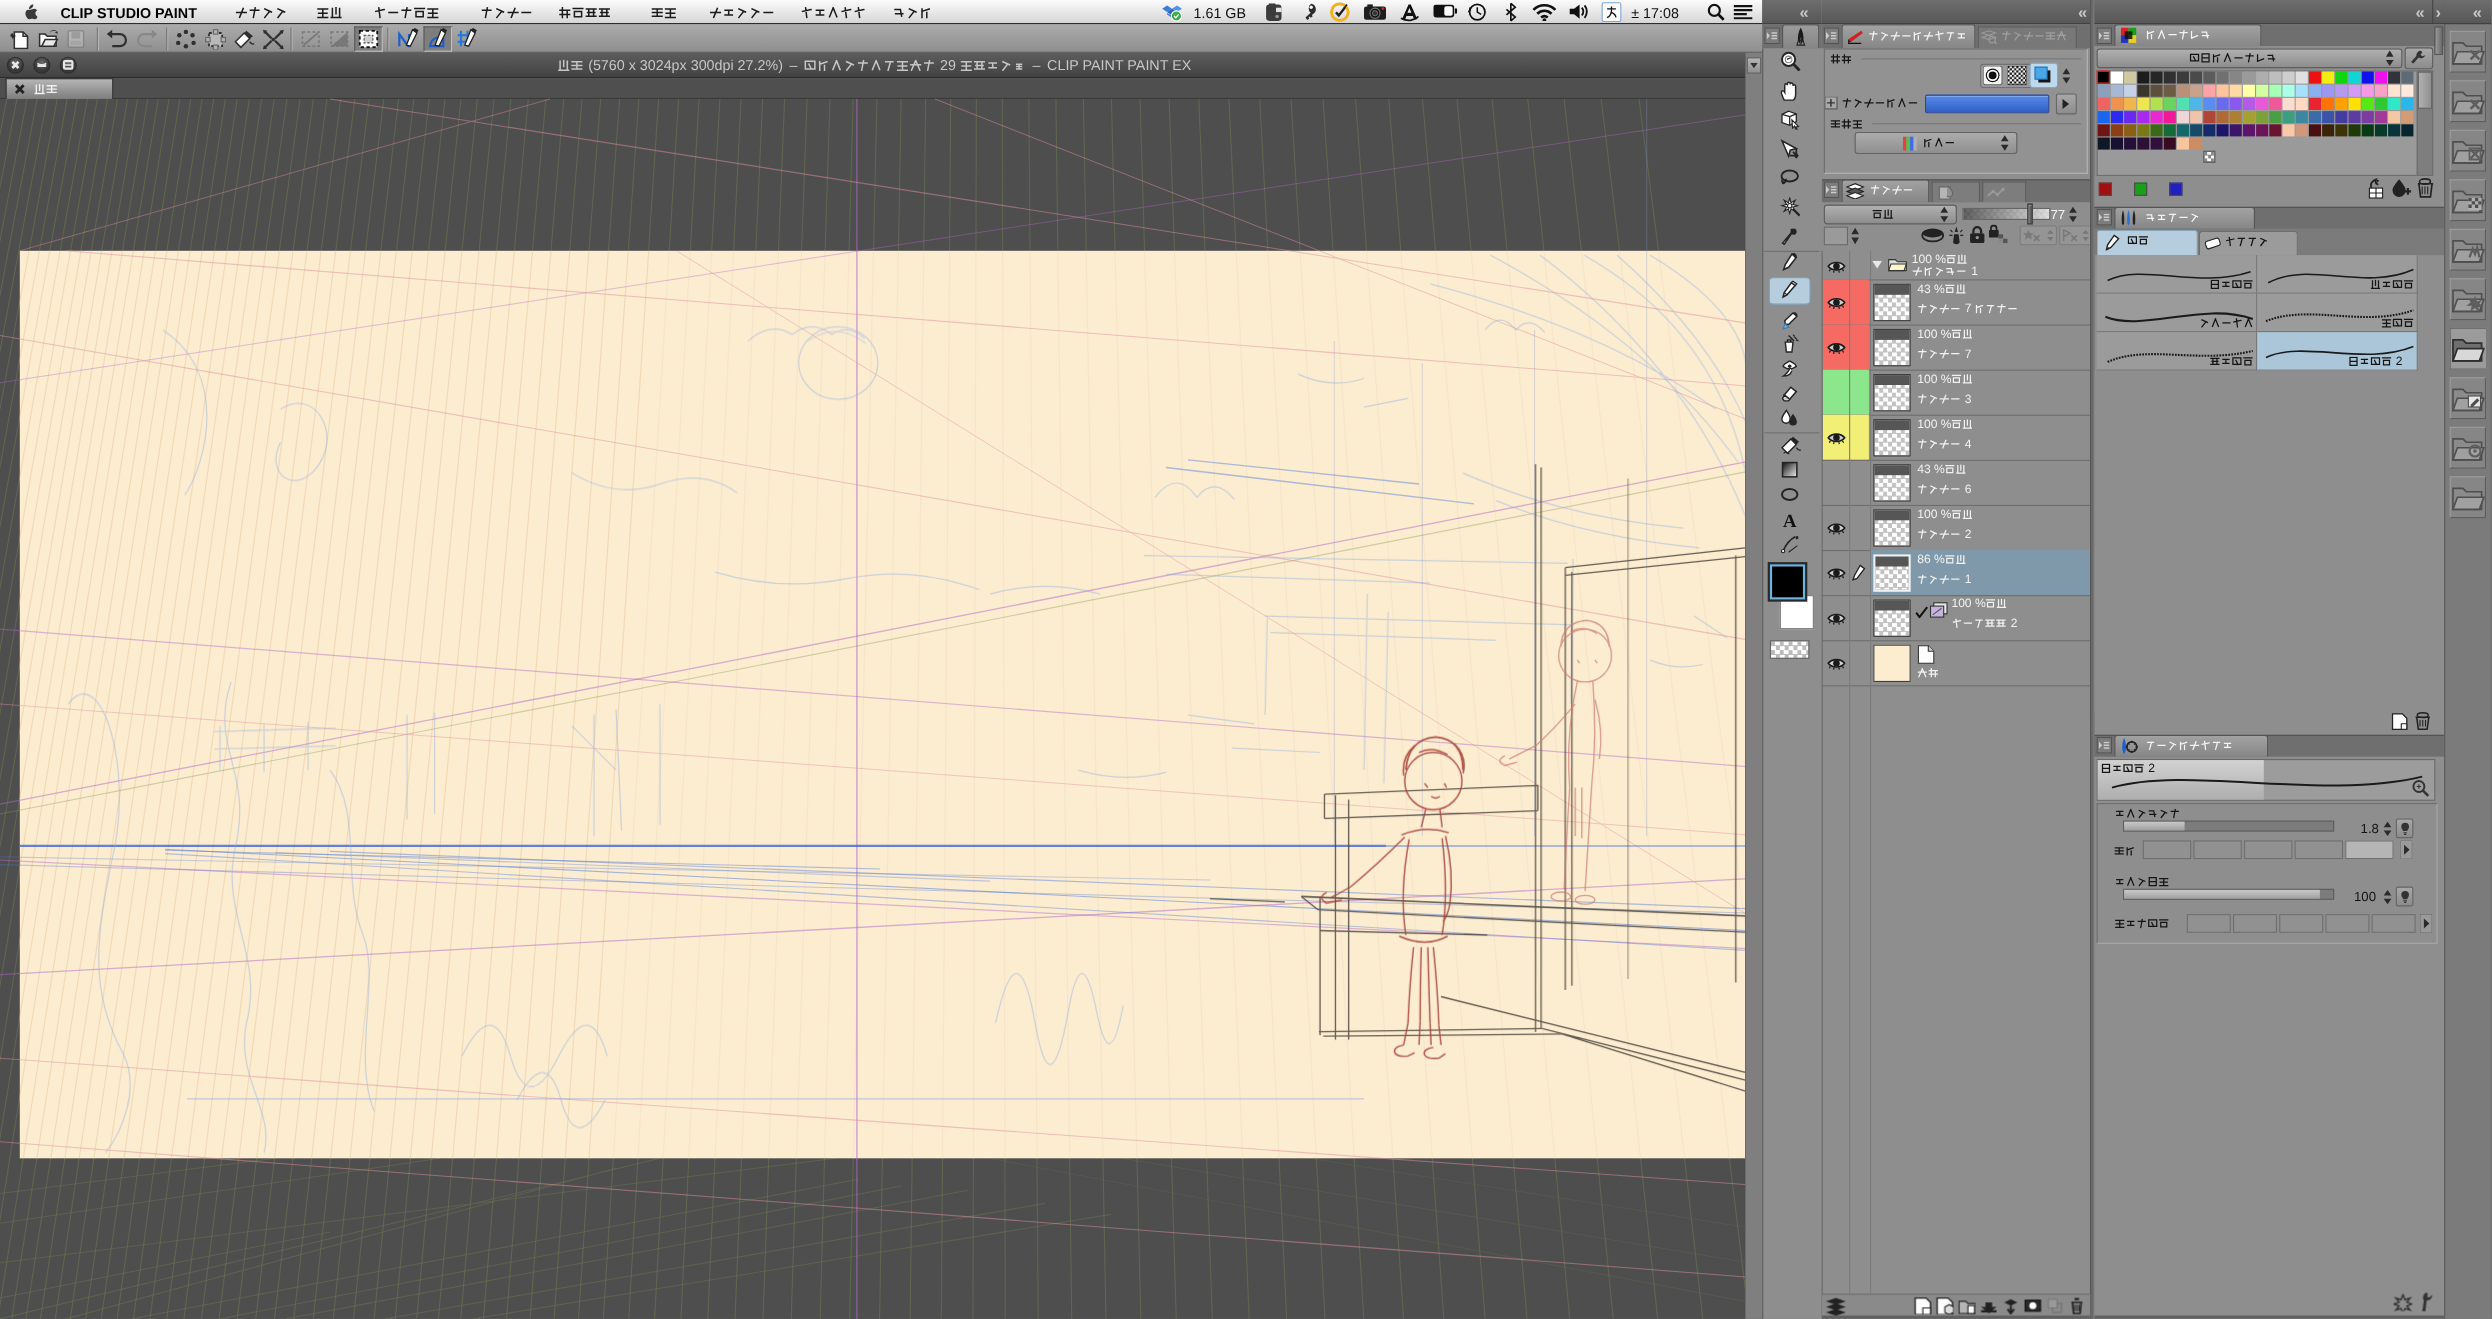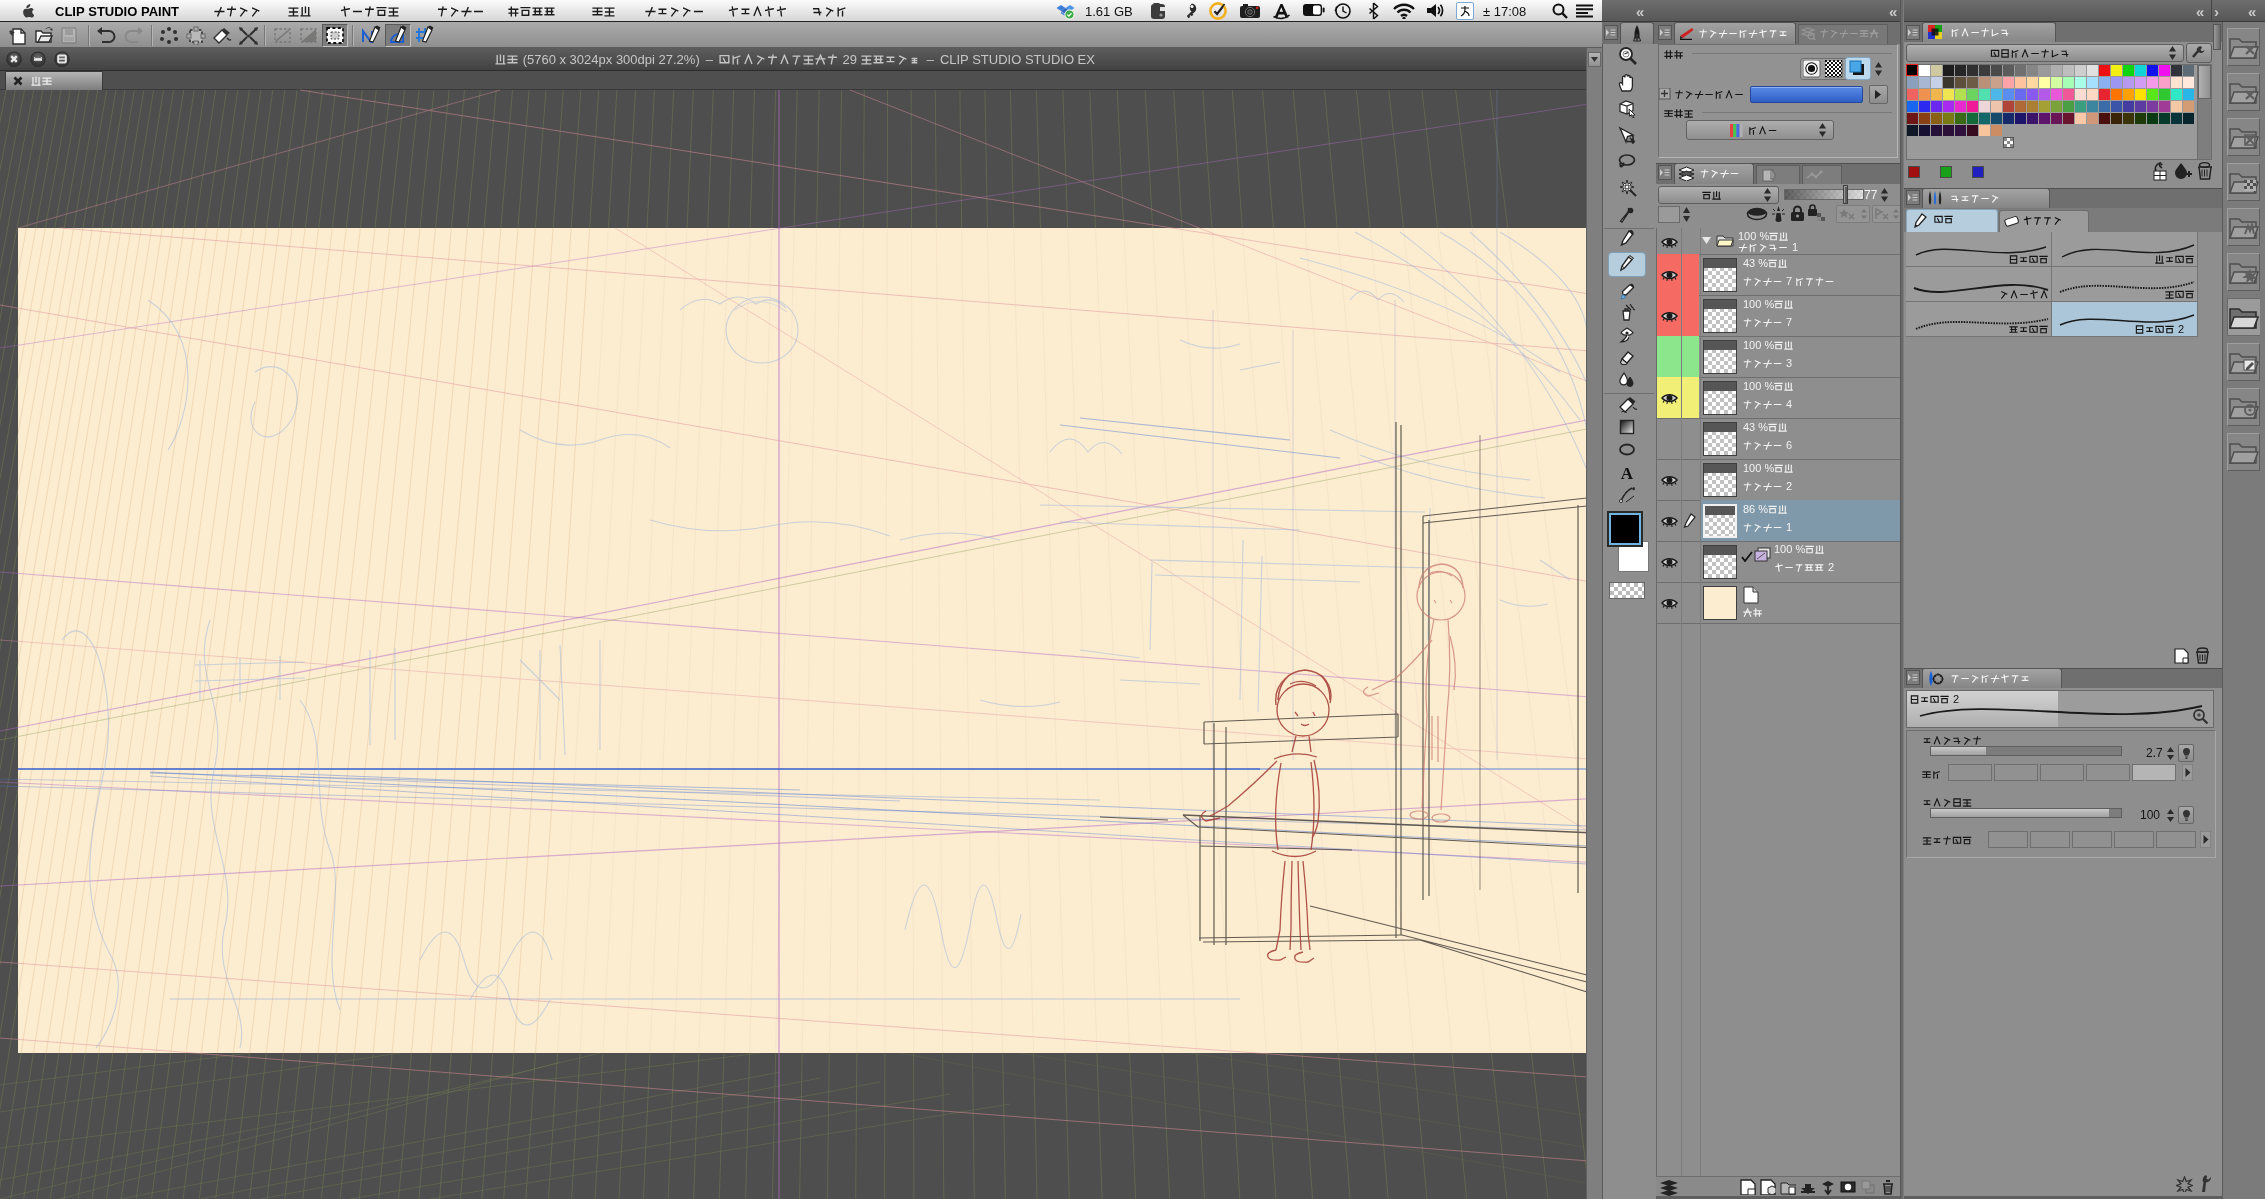--- a/index.html
+++ b/index.html
@@ -222,21 +222,21 @@
     </defs>
     <rect x="4.2" y="4.6" width="7.6" height="6.8" rx="1" fill="none" stroke="#e8e8e8" stroke-width="2"></rect>
     <path d="M4.2 8h7.6" stroke="#e8e8e8" stroke-width="1.4"></path>
   </svg>
 <div style="position:absolute;left:0;top:52px;width:1590px;text-align:center;font-size:13px;color:#c6c6c6;white-space:nowrap"><svg style="vertical-align:-0.16em" width="24" height="12" viewBox="0 0 22 11">
       <path d="M2.0 1.5L2.0 9.0M5.0 1.0L5.0 6.0M8.0 1.5L8.0 9.0M1.0 9.0L9.0 9.0M12.0 2.0L20.0 2.0M12.0 5.0L20.0 5.0M12.0 8.0L20.0 8.0M16.0 2.0L16.0 8.0" stroke="#c6c6c6" stroke-width="1.25" fill="none" stroke-linecap="square"></path>
     </svg><span>&nbsp;(5760&nbsp;x&nbsp;3024px&nbsp;300dpi&nbsp;27.2%)</span><span style="margin:0 6px">–</span><svg style="vertical-align:-0.16em" width="120" height="12" viewBox="0 0 110 11">
       <path d="M1.0 1.5L9.0 1.5M1.0 1.5L1.0 8.0M9.0 1.5L9.0 8.0M4.0 4.0L6.0 8.0M1.0 8.0L9.0 8.0M13.0 2.0L13.0 9.0M13.0 4.0L19.0 2.0M17.0 5.0L17.0 9.0M27.0 1.0L24.0 8.5M27.0 1.0L30.0 8.5M35.5 2.0L41.0 4.5M39.0 4.5L35.5 9.0M45.5 3.0L52.5 3.0M49.5 1.0L48.0 9.0M60.0 1.0L57.0 8.5M60.0 1.0L63.0 8.5M68.0 2.0L74.0 2.0M72.0 2.0L70.0 9.0M78.0 2.0L86.0 2.0M82.0 2.0L82.0 9.0M78.5 5.5L85.5 5.5M78.0 9.0L86.0 9.0M93.0 1.0L89.5 9.0M93.0 1.0L96.5 9.0M89.0 4.5L97.0 4.5M100.5 3.0L107.5 3.0M104.5 1.0L103.0 9.0" stroke="#c6c6c6" stroke-width="1.25" fill="none" stroke-linecap="square"></path>
     </svg><span>&nbsp;29&nbsp;</span><svg style="vertical-align:-0.16em" width="60" height="12" viewBox="0 0 55 11">
       <path d="M1.0 2.0L9.0 2.0M5.0 2.0L5.0 9.0M1.5 5.5L8.5 5.5M1.0 9.0L9.0 9.0M12.0 2.0L20.0 2.0M13.0 5.0L19.0 5.0M12.0 8.0L20.0 8.0M14.0 2.0L14.0 8.0M18.0 2.0L18.0 8.0M24.0 3.0L30.0 3.0M24.0 7.0L30.0 7.0M27.0 3.0L27.0 7.0M35.5 2.0L41.0 4.5M39.0 4.5L35.5 9.0M47.0 6.0L51.0 6.0M49.0 4.0L49.0 8.0M47.0 8.0L51.0 8.0M47.0 4.0L51.0 4.0" stroke="#c6c6c6" stroke-width="1.25" fill="none" stroke-linecap="square"></path>
-    </svg><span style="margin:0 6px">–</span><span>CLIP STUDIO STUDIO EX</span></div>
+    </svg><span style="margin:0 6px">–</span><span>CLIP PAINT PAINT EX</span></div>
 <div style="position:absolute;left:0;top:71px;width:1602px;height:19px;background:#4f4f4f;border-bottom:1px solid #3a3a3a"></div>
 <div style="position:absolute;left:5px;top:71px;width:98px;height:19px;background:linear-gradient(#b5b5b5,#7d7d7d);border:1px solid #3a3a3a;border-bottom:none"></div>
 <svg style="position:absolute;left:13px;top:76px;" width="10" height="10" viewBox="0 0 10 10">
     <path d="M1.5 1.5l7 7M8.5 1.5l-7 7" stroke="#222" stroke-width="2.6"></path>
   </svg>
 <div style="position:absolute;left:31px;top:74px;font-size:12px;color:#f0f0f0;white-space:nowrap;line-height:14px"><svg style="vertical-align:-0.16em" width="22" height="11" viewBox="0 0 22 11">
       <path d="M2.0 1.5L2.0 9.0M5.0 1.0L5.0 6.0M8.0 1.5L8.0 9.0M1.0 9.0L9.0 9.0M12.0 2.0L20.0 2.0M12.0 5.0L20.0 5.0M12.0 8.0L20.0 8.0M16.0 2.0L16.0 8.0" stroke="#f0f0f0" stroke-width="1.25" fill="none" stroke-linecap="square"></path>
     </svg></div>
 <svg style="position:absolute;left:0;top:48px" width="1602" height="1151" viewBox="0 48 1602 1151">
     <g transform="translate(0,0)">
@@ -1145,21 +1145,21 @@
     <circle cx="7" cy="7" r="5" fill="none" stroke="#333" stroke-width="1.8"></circle>
     <path d="M10.5 10.5l5 5" stroke="#333" stroke-width="2.2"></path>
     <path d="M5 7h4M7 5v4" stroke="#333"></path>
   </svg>
 <div style="position:absolute;left:1906px;top:730px;width:310px;height:128px;background:#8e8e8e;border:1px solid #6e6e6e;border-bottom-color:#a8a8a8;border-right-color:#a8a8a8"></div>
 <div style="position:absolute;left:1922px;top:734px;font-size:11px;color:#141414;white-space:nowrap;line-height:13px"><svg style="vertical-align:-0.16em" width="61" height="10" viewBox="0 0 66 11">
       <path d="M2.0 3.0L8.0 3.0M2.0 7.0L8.0 7.0M5.0 3.0L5.0 7.0M16.0 1.0L13.0 8.5M16.0 1.0L19.0 8.5M24.5 2.0L30.0 4.5M28.0 4.5L24.5 9.0M34.5 2.5L39.0 2.5M39.0 2.5L40.0 8.0M35.0 6.0L41.0 6.0M46.5 2.0L52.0 4.5M50.0 4.5L46.5 9.0M56.5 3.0L63.5 3.0M60.5 1.0L59.0 9.0" stroke="#141414" stroke-width="1.25" fill="none" stroke-linecap="square"></path>
     </svg></div>
 <div style="position:absolute;left:1930px;top:746px;width:192px;height:10px;background:#7c7c7c;border:1px solid #5e5e5e"></div>
 <div style="position:absolute;left:1931px;top:747px;width:55px;height:8px;background:linear-gradient(#c8c8c8,#a0a0a0)"></div>
-<div style="position:absolute;left:2146px;top:746px;font-size:12px;color:#141414;white-space:nowrap;line-height:14px"><span>2.7</span></div>
+<div style="position:absolute;left:2146px;top:746px;font-size:12px;color:#141414;white-space:nowrap;line-height:14px"><span>1.8</span></div>
 <svg style="position:absolute;left:2166px;top:746px;" width="9" height="15" viewBox="0 0 9 15">
     <path d="M1 6.0L8 6.0L4.5 1Z" fill="#2a2a2a"></path>
     <path d="M1 9.0L8 9.0L4.5 14 Z" fill="#2a2a2a"></path>
   </svg>
 <div style="position:absolute;left:2178px;top:744px;width:16px;height:18px;background:linear-gradient(#a8a8a8,#8c8c8c);border:1px solid #666;border-radius:2px"></div>
 <svg style="position:absolute;left:2181px;top:747px;" width="11" height="12" viewBox="0 0 11 12">
     <path d="M5.5 1a3.5 3.5 0 013.5 3.5c0 2-1.5 2.5-1.5 4h-4c0-1.5-1.5-2-1.5-4A3.5 3.5 0 015.5 1z" fill="#333"></path>
     <path d="M4 10h3M4.5 11.5h2" stroke="#333"></path>
   </svg>
 <div style="position:absolute;left:1922px;top:768px;font-size:11px;color:#141414;white-space:nowrap;line-height:13px"><svg style="vertical-align:-0.16em" width="20" height="10" viewBox="0 0 22 11">

